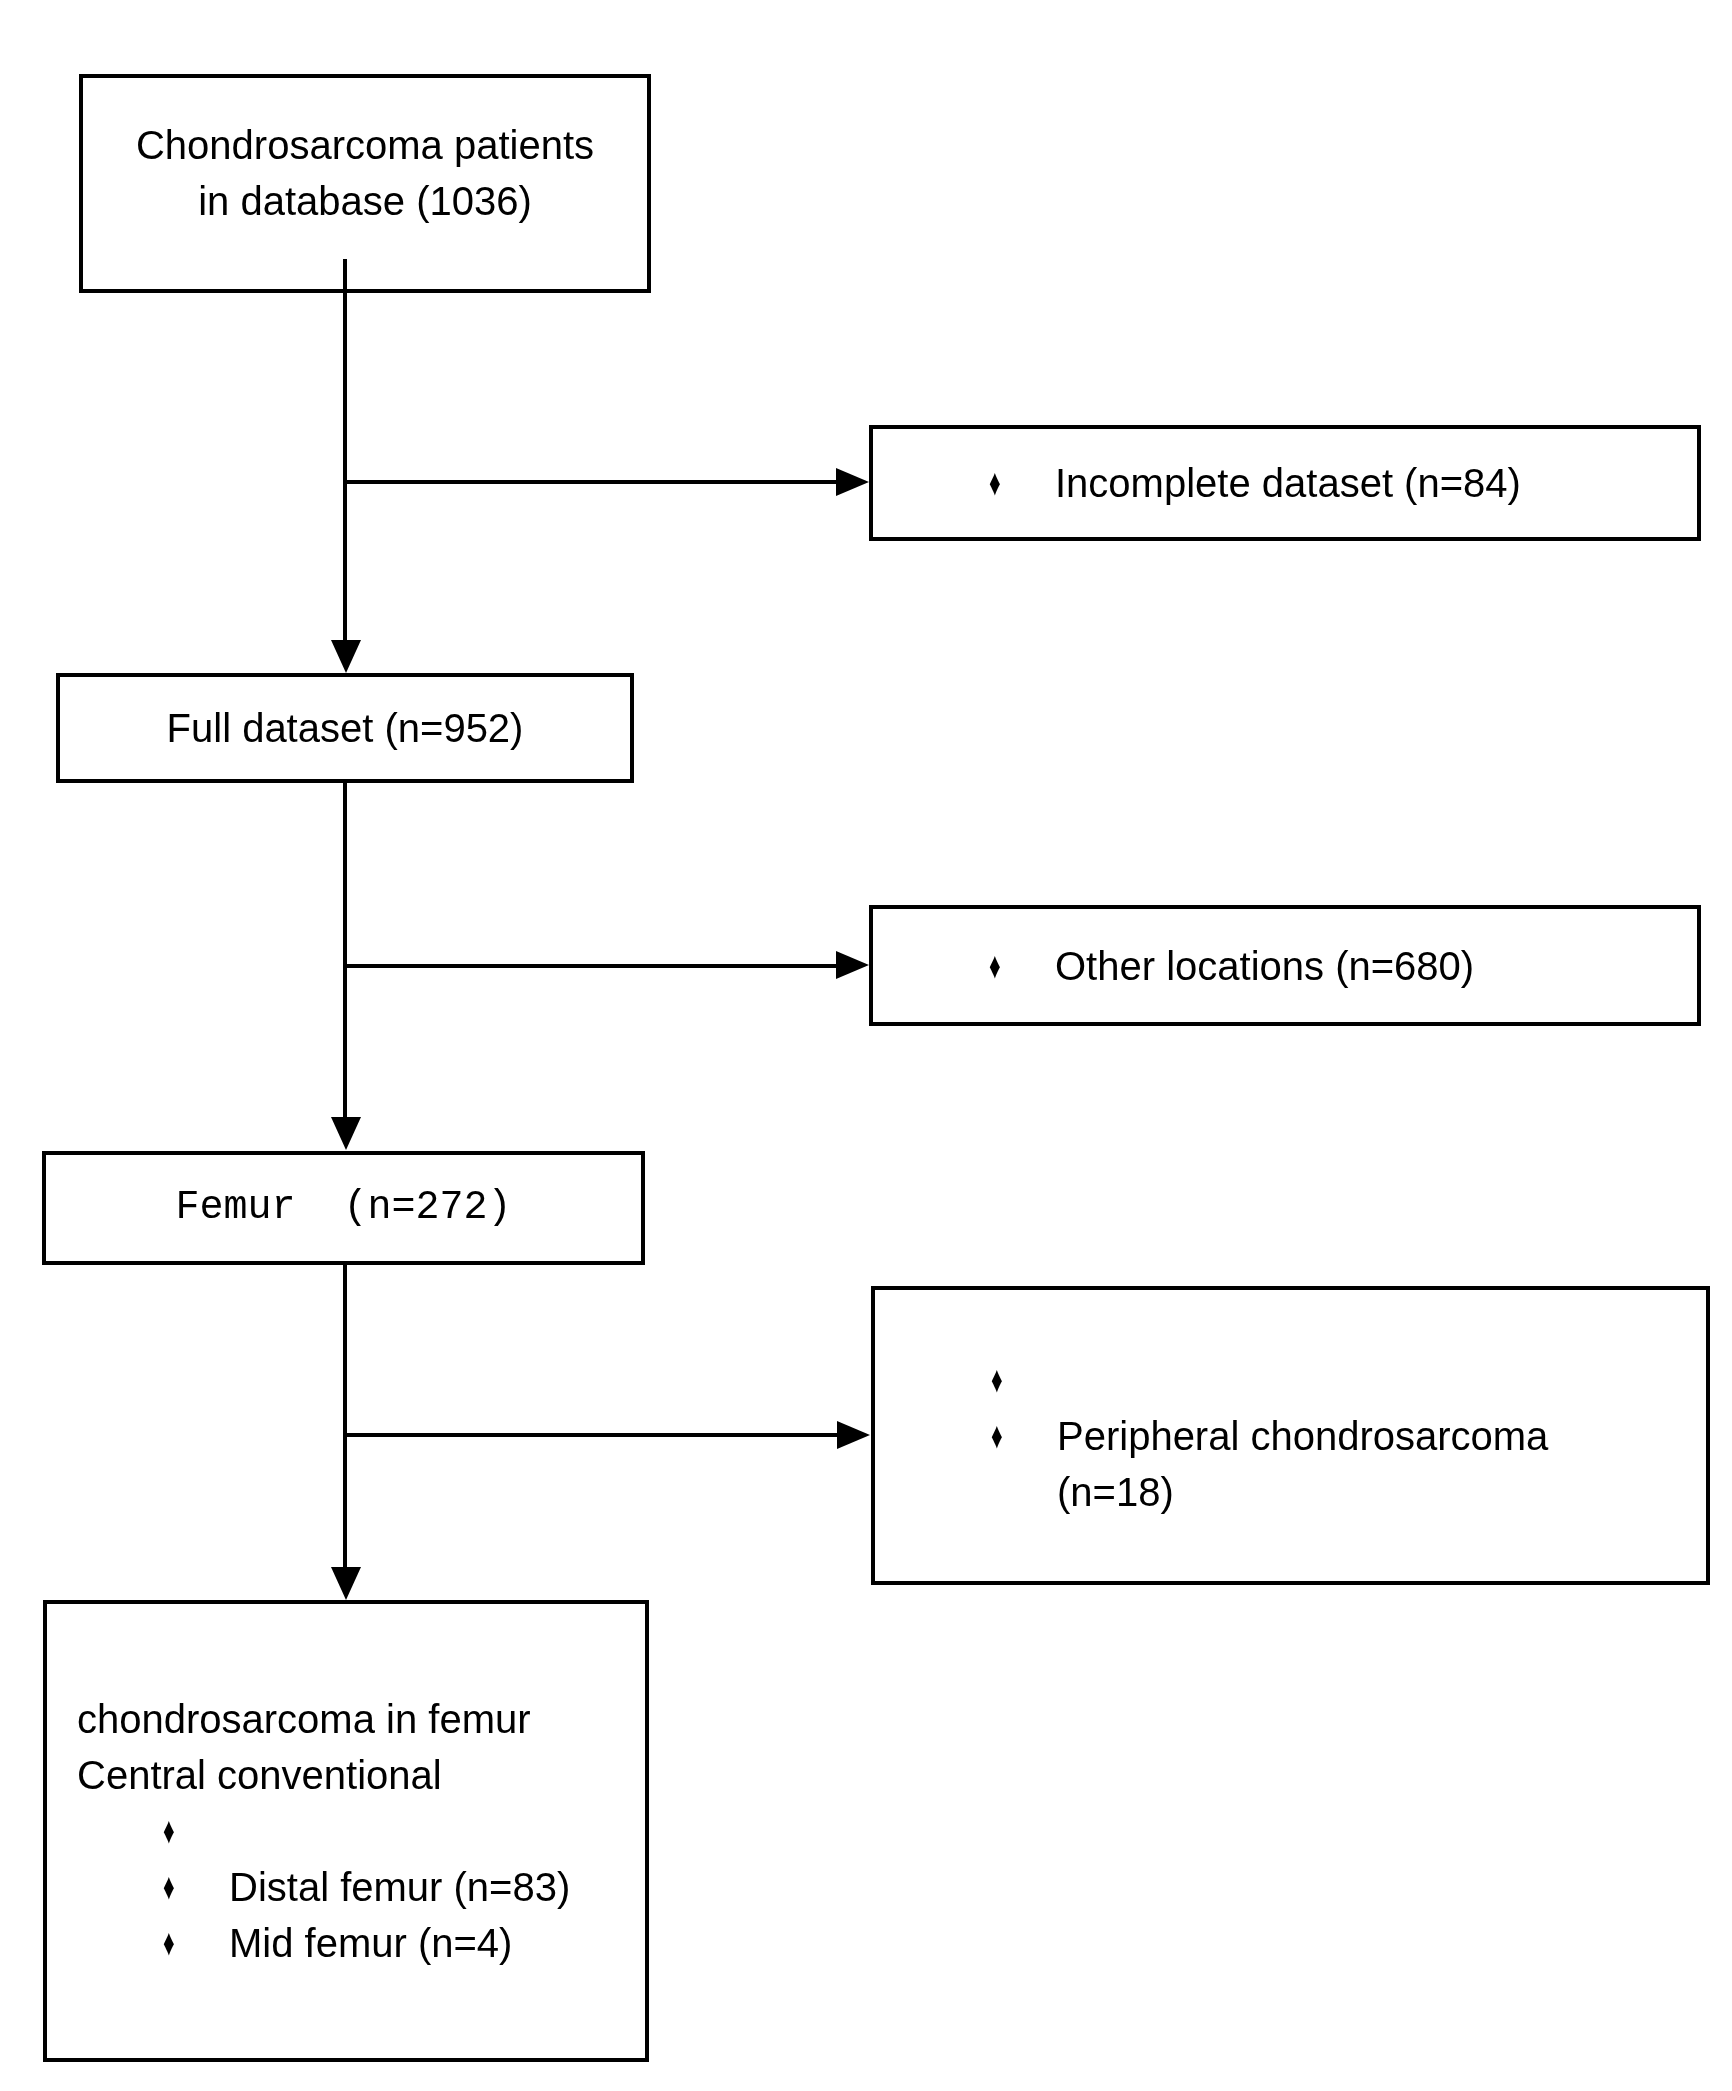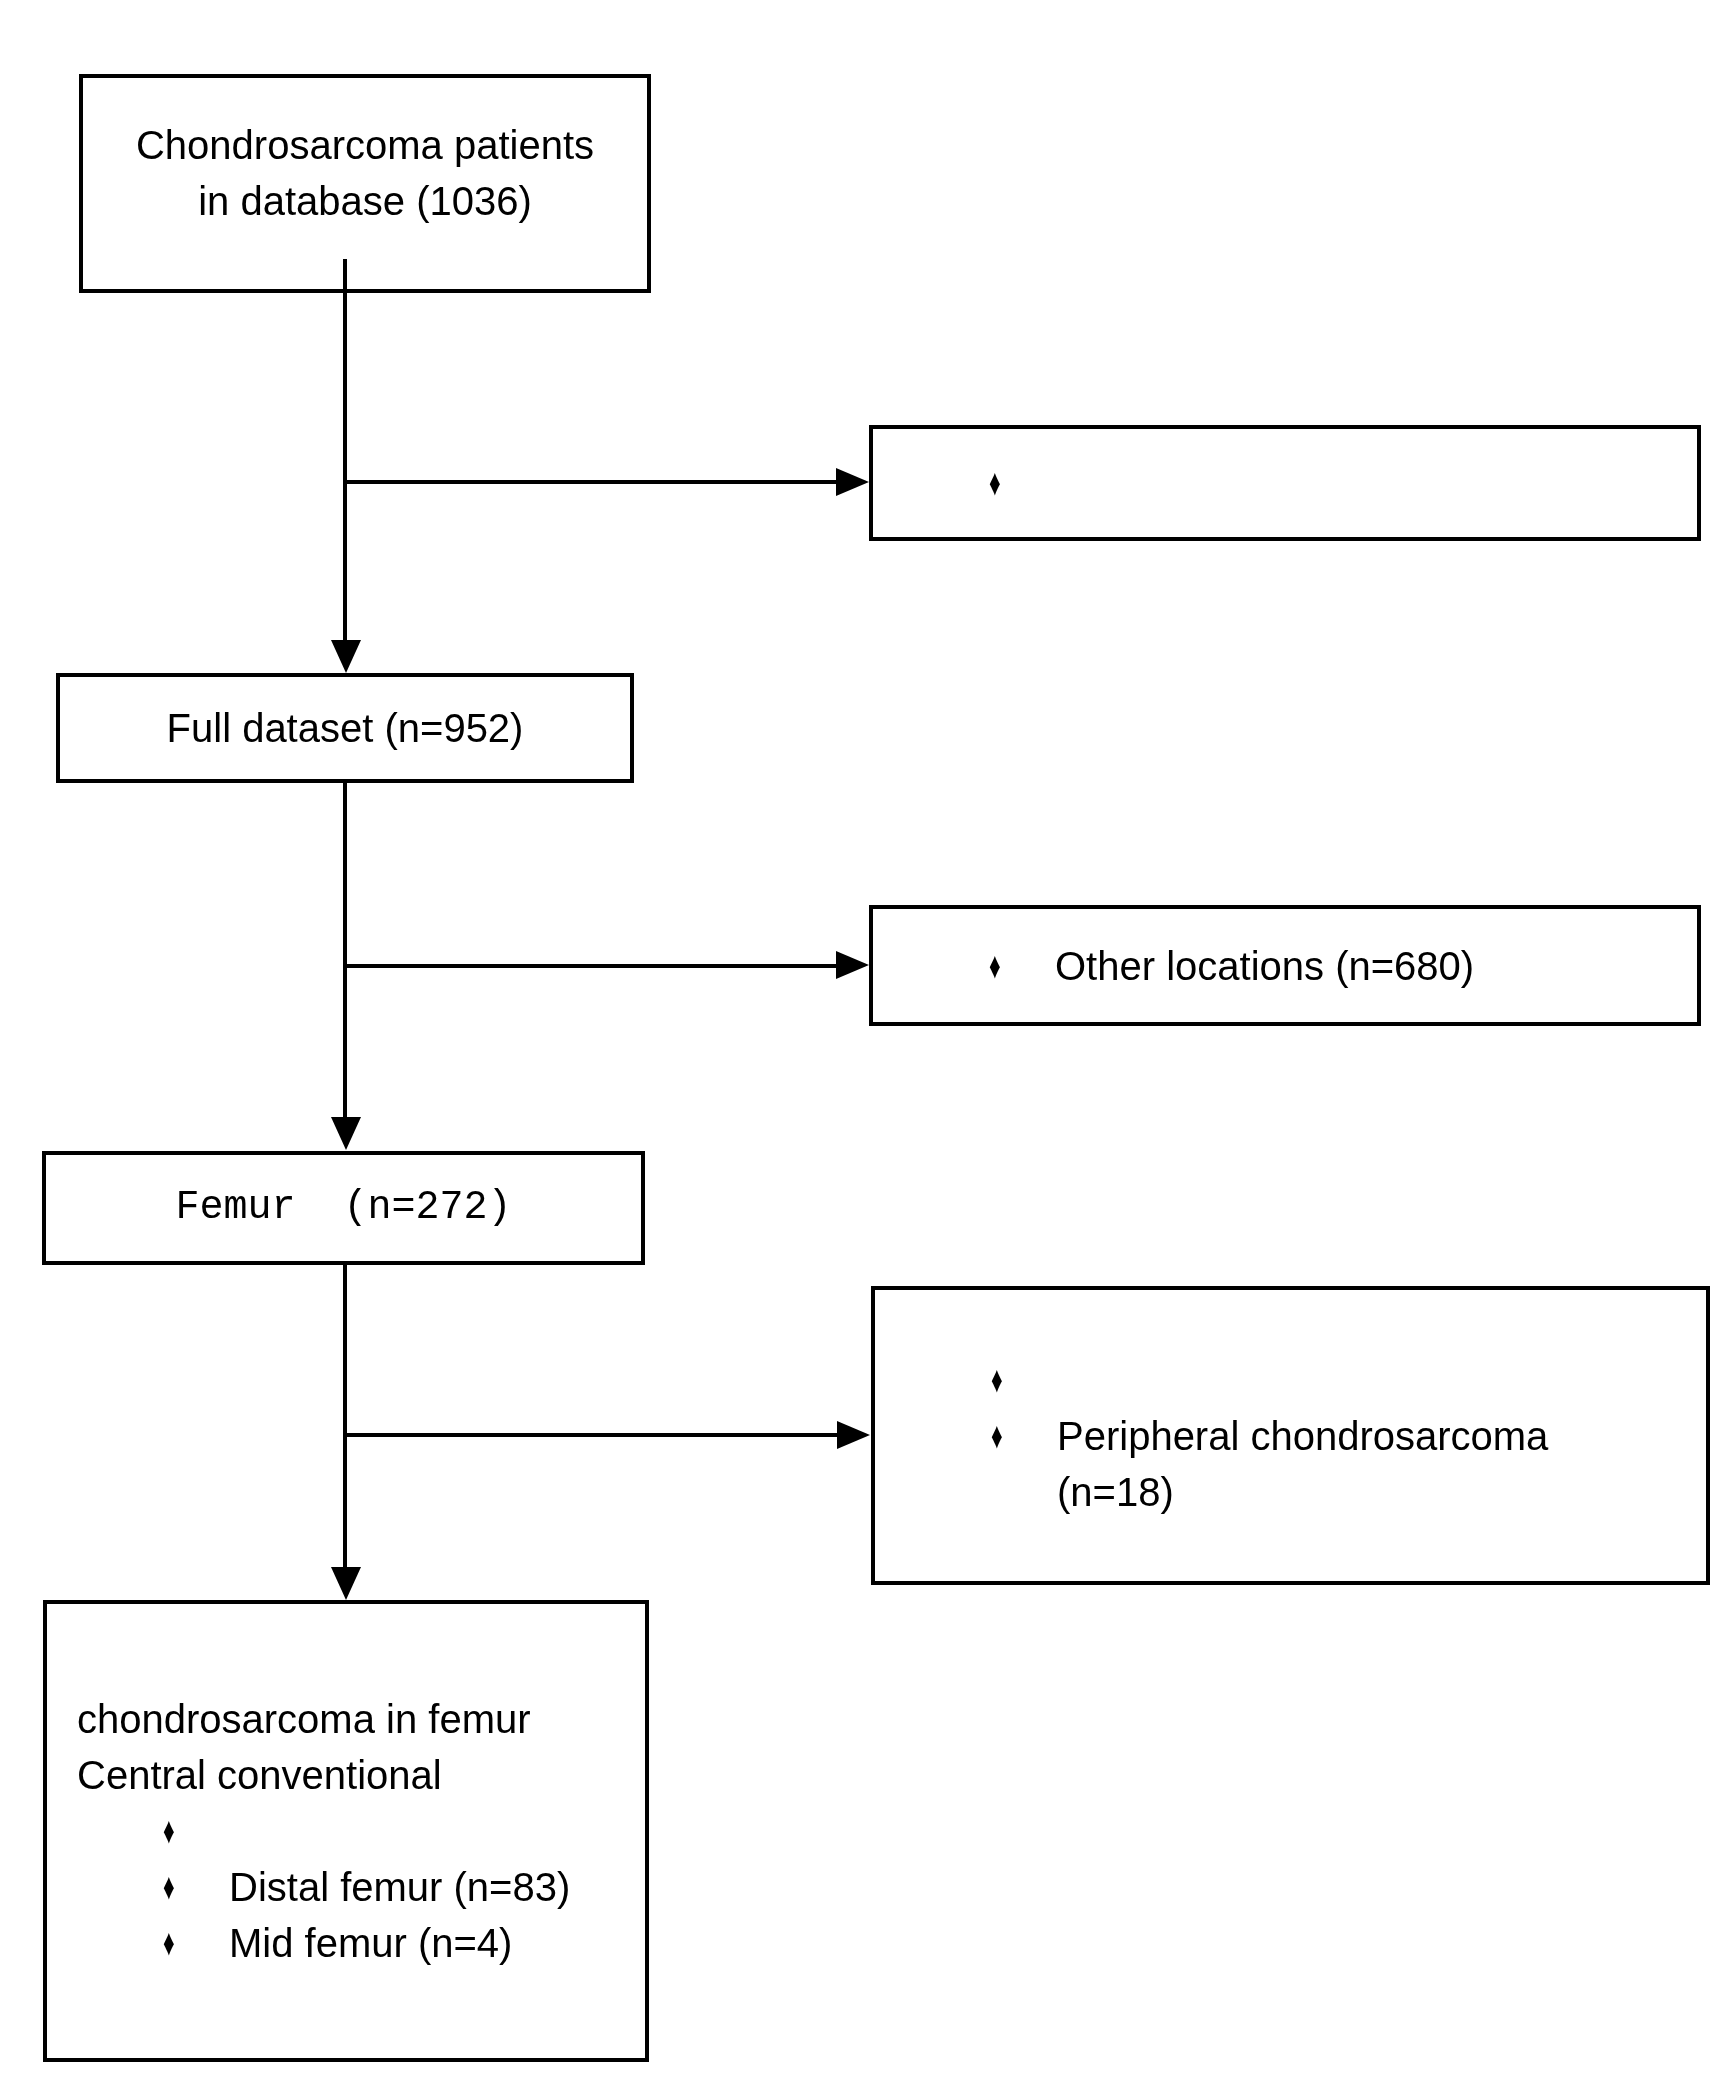--- a/index.html
+++ b/index.html
@@ -69,20 +69,21 @@
 
   <div class="vline" style="left:343px; top:259px; height:382px;"></div>
   <div class="arrow-down" style="left:331px; top:640px;"></div>
 
   <div class="hline" style="left:345px; top:480px; width:493px;"></div>
   <div class="arrow-right" style="left:836px; top:468px;"></div>
 
   <div class="box" style="left:869px; top:425px; width:832px; height:116px;">
     <div class="bullet-row">
       <span class="bullet">♦</span>
+      <span class="bullet-text">Incomplete dataset (n=84)</span>
     </div>
   </div>
 
   <div class="box center-text" style="left:56px; top:673px; width:578px; height:110px;">
     <div class="box-label">Full dataset (n=952)</div>
   </div>
 
   <div class="vline" style="left:343px; top:783px; height:336px;"></div>
   <div class="arrow-down" style="left:331px; top:1117px;"></div>
 

